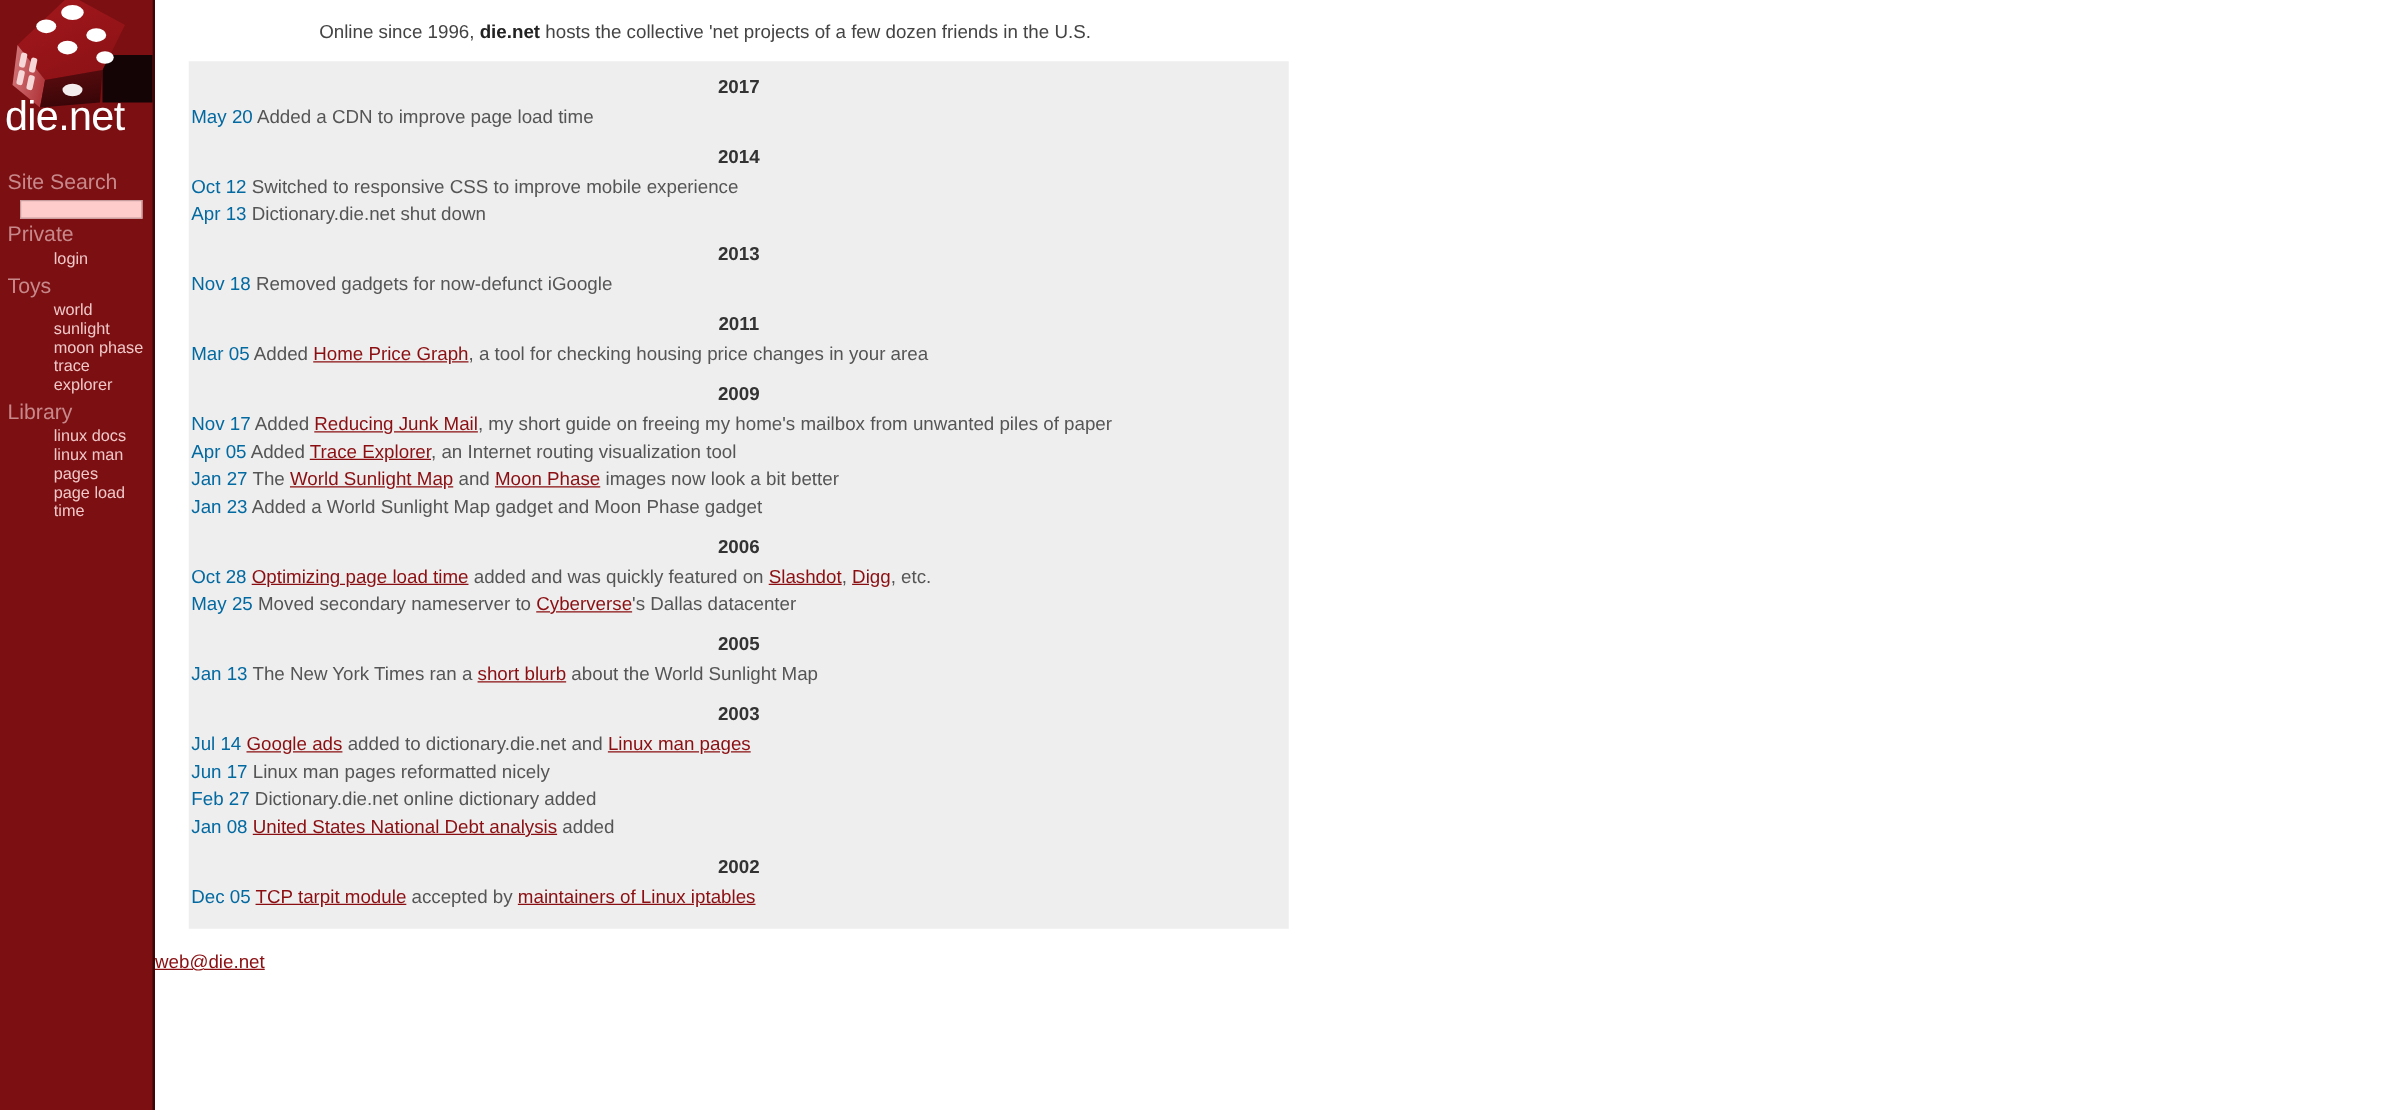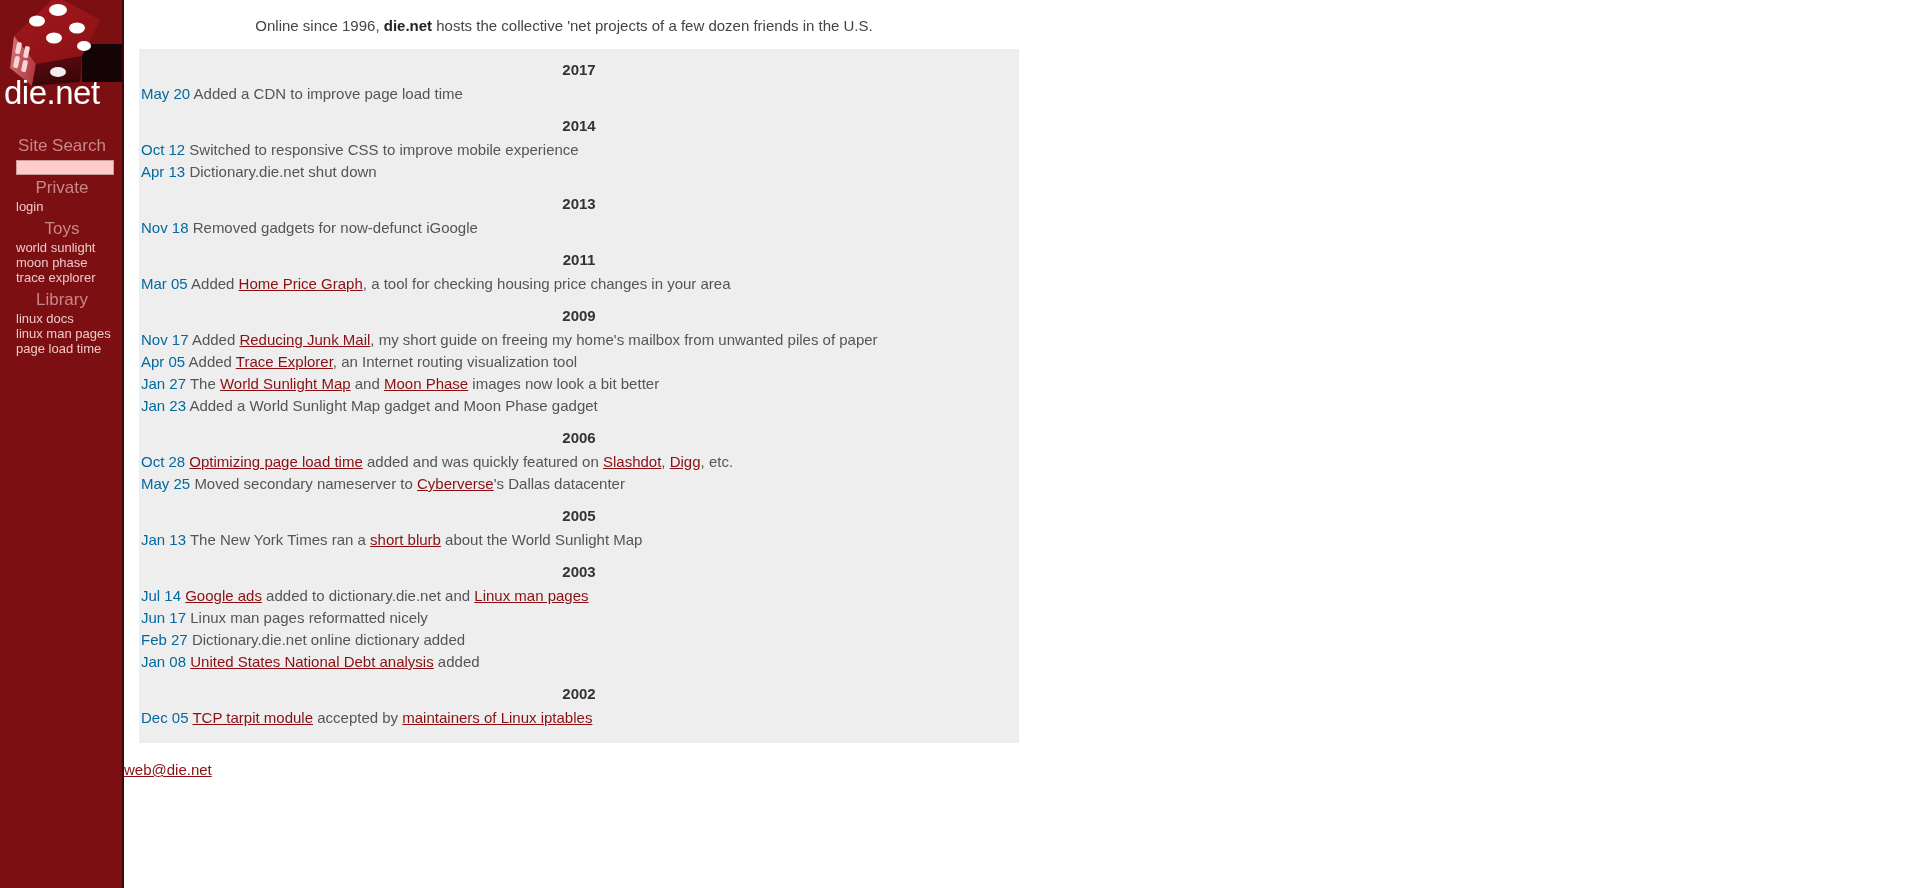--- a/index.html
+++ b/index.html
@@ -60,21 +60,20 @@
     color: #ffffff;
     letter-spacing: -0.5px;
     font-weight: 400;
   }
   .side-head {
     color: #c8888a;
     font-size: 17px;
     line-height: 20px;
     padding: 3px 4px 1px 6px;
     font-weight: 400;
-    text-align: center;
   }
   #search-head { padding-top: 8px; }
   #search-input {
     display: block;
     margin: 3px 0 0 16px;
     width: 98px;
     height: 15px;
     background: #ffcccc;
     border: 1px solid #c79c9c;
     box-sizing: border-box;
@@ -84,20 +83,21 @@
     padding: 0 2px;
     outline: none;
   }
   .side-link {
     display: block;
     color: #f0c8c8;
     font-size: 13px;
     line-height: 15px;
     text-decoration: none;
     padding-left: 16px;
+    margin-left: 27px;
   }
   .side-group { margin-bottom: 2px; }
 
   
   #main {
     position: absolute;
     left: 124px;
     top: 0;
     width: 1796px;
     height: 888px;
@@ -109,21 +109,21 @@
     margin: 0;
     padding: 17px 0 14px 0;
     font-size: 15px;
     line-height: 18px;
     color: #444444;
   }
   #tagline b { color: #222222; font-weight: bold; }
 
   #panel {
     position: relative;
-    margin-left: 15px;
+    margin-left: 27px;
     width: 880px;
     background: #eeeeee;
     padding: 0 0 14px 0;
     box-sizing: border-box;
   }
   .year {
     text-align: center;
     font-size: 15px;
     font-weight: bold;
     color: #333333;

